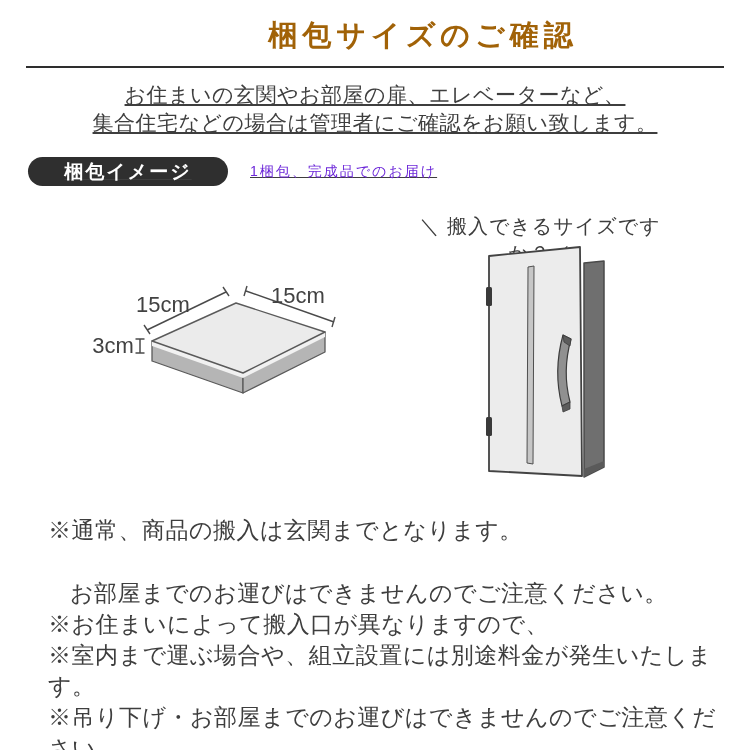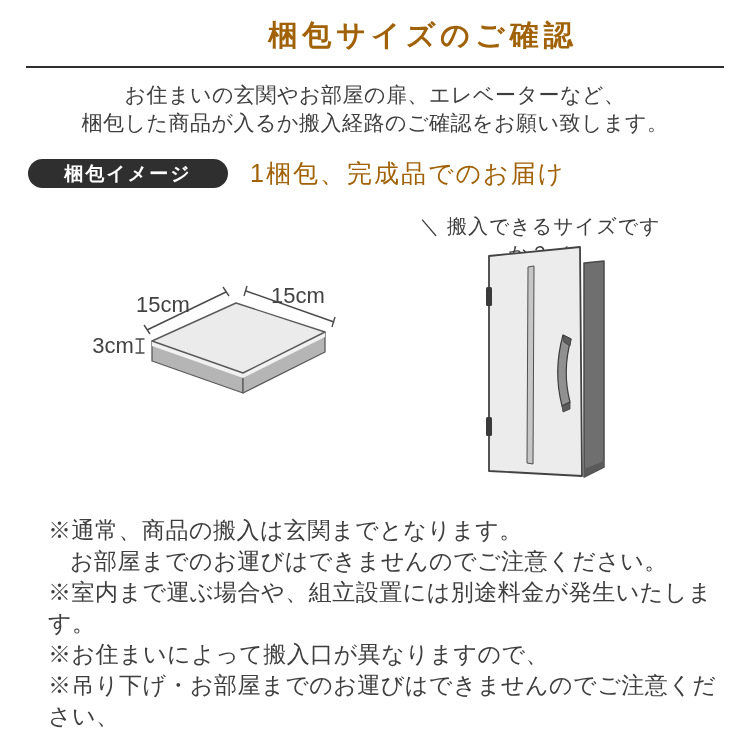--- a/index.html
+++ b/index.html
@@ -10,59 +10,59 @@
   .title {
     position:absolute; top:16px; left:0; width:750px; text-align:center;
     font-size:29px; font-weight:bold; letter-spacing:5px; color:#a16207;padding-left:48px;
   }
   .title-rule {
     position:absolute; top:66px; left:26px; width:698px; height:0;
     border-top:2px solid #2e2e2e;
   }
   .intro {
     position:absolute; top:81px; left:0; width:750px; text-align:center;
-    font-size:21px; line-height:28px; color:#3e3e3e; letter-spacing:0.5px;
+    font-size:21px; line-height:28px; color:#3e3e3e; letter-spacing:0.5px;text-decoration:underline;
   }
   .badge-row {
-    position:absolute; top:157px; left:28px; display:flex; align-items:center;
+    position:absolute; top:157px; left:28px; display:flex; align-items:center;text-decoration:underline;
   }
   .badge {
     width:200px; height:29px; background:#2f2f2f; border-radius:15px;
     color:#ffffff; font-size:19px; font-weight:bold; letter-spacing:2px;
     text-align:center; line-height:29px;
   }
   .badge-desc {
-    margin-left:22px; font-size:25px; letter-spacing:2px; color:#a16207;
+    margin-left:22px; font-size:14px; letter-spacing:2px; color:#6d28d9;
   }
   .door-caption {
     position:absolute; top:213px; left:400px; width:280px; text-align:center;
     font-size:20px; letter-spacing:1px; color:#3c3c3c;
   }
   .box-illustration { position:absolute; left:85px; top:278px; }
   .door-illustration { position:absolute; left:470px; top:238px; }
   svg text {
     font-family:"Liberation Sans", sans-serif; font-size:22px; fill:#424242;
   }
   .notes {
     position:absolute; top:515px; left:48px; width:680px;
     font-size:23px; line-height:31px; letter-spacing:0.5px; color:#3e3e3e;
   }
-  .note-line.indent { padding-left:22px; }
+  .note-line.indent { padding-left:22px;margin-top:32px; }
 </style>
 </head>
 <body>
 
 <div class="canvas">
 
   <div class="title">梱包サイズのご確認</div>
   <div class="title-rule"></div>
 
   <div class="intro">
     <div>お住まいの玄関やお部屋の扉、エレベーターなど、</div>
-    <div>梱包した商品が入るか搬入経路のご確認をお願い致します。</div>
+    <div>集合住宅などの場合は管理者にご確認をお願い致します。</div>
   </div>
 
   <div class="badge-row">
     <div class="badge">梱包イメージ</div>
     <div class="badge-desc">1梱包、完成品でのお届け</div>
   </div>
 
   <div class="door-caption">＼ 搬入できるサイズですか？／</div>
 
   <svg class="box-illustration" width="265" height="130" viewBox="85 278 265 130" xmlns="http://www.w3.org/2000/svg">
@@ -110,18 +110,18 @@
     <rect x="486" y="417" width="6" height="19" rx="1.5" fill="#3a3a3a"></rect>
 
     <path d="M563,335 Q553,371 562,406 L570,402 Q562,371 571,339 Z" fill="#909090" stroke="#3c3c3c" stroke-width="1.2" stroke-linejoin="round"></path>
     <path d="M563,335 L571,339 L570,346 L564,342 Z" fill="#5c5c5c" stroke="#3c3c3c" stroke-width="0.8"></path>
     <path d="M562,406 L570,402 L570,409 L563,412 Z" fill="#5c5c5c" stroke="#3c3c3c" stroke-width="0.8"></path>
   </svg>
 
   <div class="notes">
     <div class="note-line">※通常、商品の搬入は玄関までとなります。</div>
     <div class="note-line indent">お部屋までのお運びはできませんのでご注意ください。</div>
+    <div class="note-line">※お住まいによって搬入口が異なりますので、</div>
     <div class="note-line">※室内まで運ぶ場合や、組立設置には別途料金が発生いたします。</div>
-    <div class="note-line">※お住まいによって搬入口が異なりますので、</div>
     <div class="note-line">※吊り下げ・お部屋までのお運びはできませんのでご注意ください、</div>
   </div>
 
 </div>
 
 </body></html>

